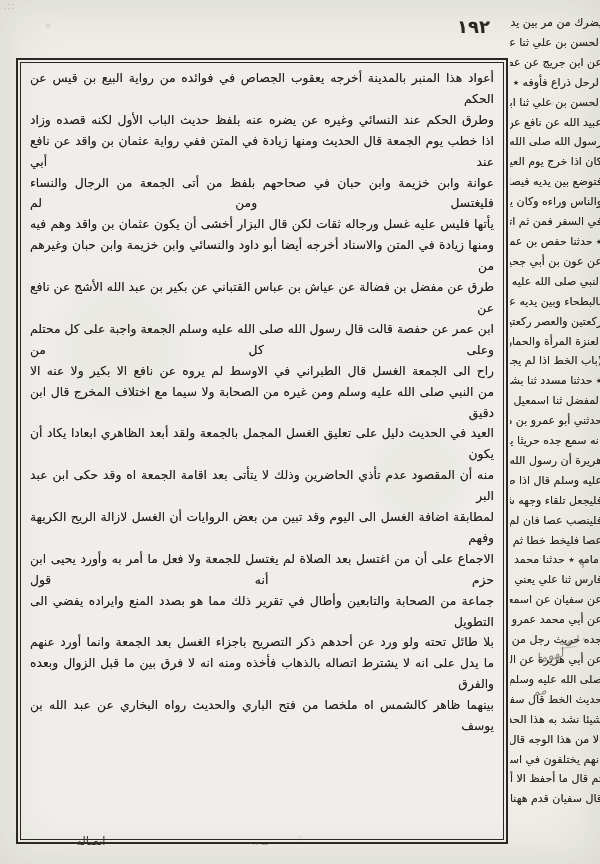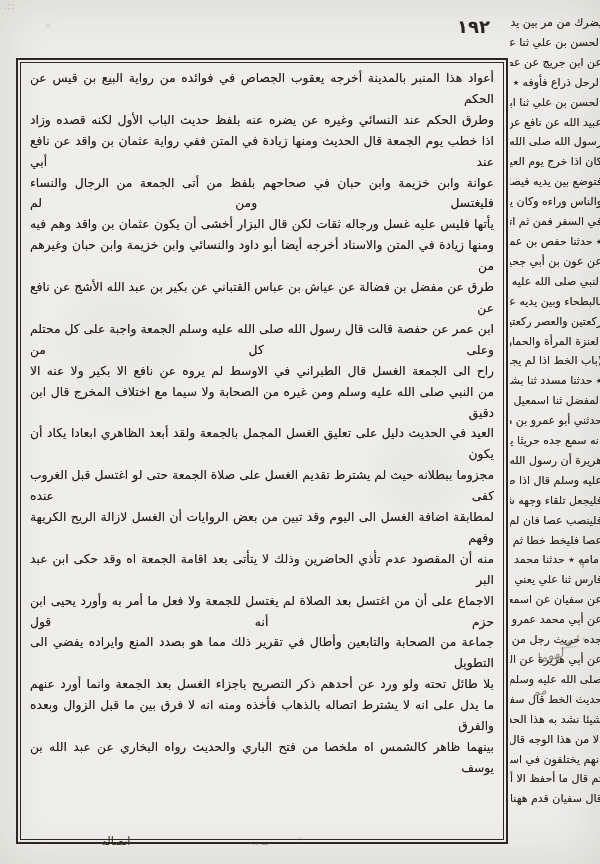--- a/index.html
+++ b/index.html
@@ -56,21 +56,21 @@
     line-height:19.9px;
     white-space:nowrap;
     direction:rtl;
     text-align:right;
     padding-left:0;
     color:#2a2620;
     text-shadow:0 0 .4px rgba(45,40,33,.5);
   }
   .catchword{
     position:absolute;top:834px;left:76px;
-    font-size:11.5px;color:#35312b;margin-left:25px;
+    font-size:11.5px;color:#35312b;
   }
   .hand{
     position:absolute;
     color:#4a443c;opacity:.6;
     font-style:italic;
     font-size:11px;
   }
   .m1{top:558px;left:578px;}
   .m2{top:632px;left:574px;}
   .m3{top:634px;left:560px;transform:rotate(-6deg);border-bottom:1px solid rgba(74,68,60,.5);}
@@ -98,23 +98,22 @@
           <div class="tline">وطرق الحكم عند النسائي وغيره عن يضره عنه بلفظ حديث الباب الأول لكنه قصده وزاد</div>
           <div class="tline">اذا خطب يوم الجمعة قال الحديث ومنها زيادة في المتن ففي رواية عثمان بن واقد عن نافع عند أبي</div>
           <div class="tline">عوانة وابن خزيمة وابن حبان في صحاحهم بلفظ من أتى الجمعة من الرجال والنساء فليغتسل ومن لم</div>
           <div class="tline">يأتها فليس عليه غسل ورجاله ثقات لكن قال البزار أخشى أن يكون عثمان بن واقد وهم فيه</div>
           <div class="tline">ومنها زيادة في المتن والاسناد أخرجه أيضا أبو داود والنسائي وابن خزيمة وابن حبان وغيرهم من</div>
           <div class="tline">طرق عن مفضل بن فضالة عن عياش بن عباس القتباني عن بكير بن عبد الله الأشج عن نافع عن</div>
           <div class="tline">ابن عمر عن حفصة قالت قال رسول الله صلى الله عليه وسلم الجمعة واجبة على كل محتلم وعلى كل من</div>
           <div class="tline">راح الى الجمعة الغسل قال الطبراني في الاوسط لم يروه عن نافع الا بكير ولا عنه الا</div>
           <div class="tline">من النبي صلى الله عليه وسلم ومن غيره من الصحابة ولا سيما مع اختلاف المخرج قال ابن دقيق</div>
           <div class="tline">العيد في الحديث دليل على تعليق الغسل المجمل بالجمعة ولقد أبعد الظاهري ابعادا يكاد أن يكون</div>
-          <div class="tline">مجزوما ببطلانه حيث لم يشترط تقديم الغسل على صلاة الجمعة حتى لو اغتسل قبل الغروب كفى عنده</div>
+          <div class="tline">منه أن المقصود عدم تأذي الحاضرين وذلك لا يتأتى بعد اقامة الجمعة اه وقد حكى ابن عبد البر</div>
           <div class="tline">لمطابقة اضافة الغسل الى اليوم وقد تبين من بعض الروايات أن الغسل لازالة الريح الكريهة وفهم</div>
-          <div class="tline">منه أن المقصود عدم تأذي الحاضرين وذلك لا يتأتى بعد اقامة الجمعة اه وقد حكى ابن عبد البر</div>
           <div class="tline">الاجماع على أن من اغتسل بعد الصلاة لم يغتسل للجمعة ولا فعل ما أمر به وأورد يحيى ابن حزم أنه قول</div>
           <div class="tline">جماعة من الصحابة والتابعين وأطال في تقرير ذلك مما هو بصدد المنع وايراده يفضي الى التطويل</div>
           <div class="tline">بلا طائل تحته ولو ورد عن أحدهم ذكر التصريح باجزاء الغسل بعد الجمعة وانما أورد عنهم</div>
           <div class="tline">ما يدل على انه لا يشترط اتصاله بالذهاب فأخذه ومنه انه لا فرق بين ما قبل الزوال وبعده والفرق</div>
           <div class="tline">بينهما ظاهر كالشمس اه ملخصا من فتح الباري والحديث رواه البخاري عن عبد الله بن يوسف</div>
         </div>
     </div>
   </div>
 
   <div class="margin-col">

